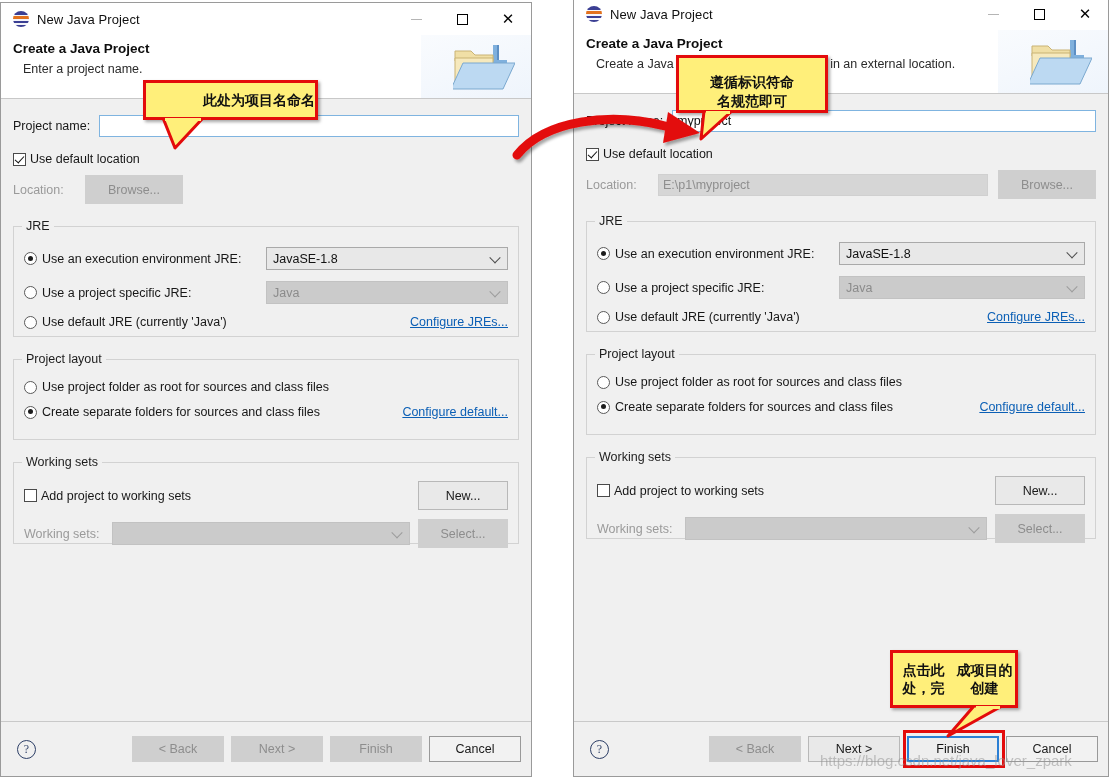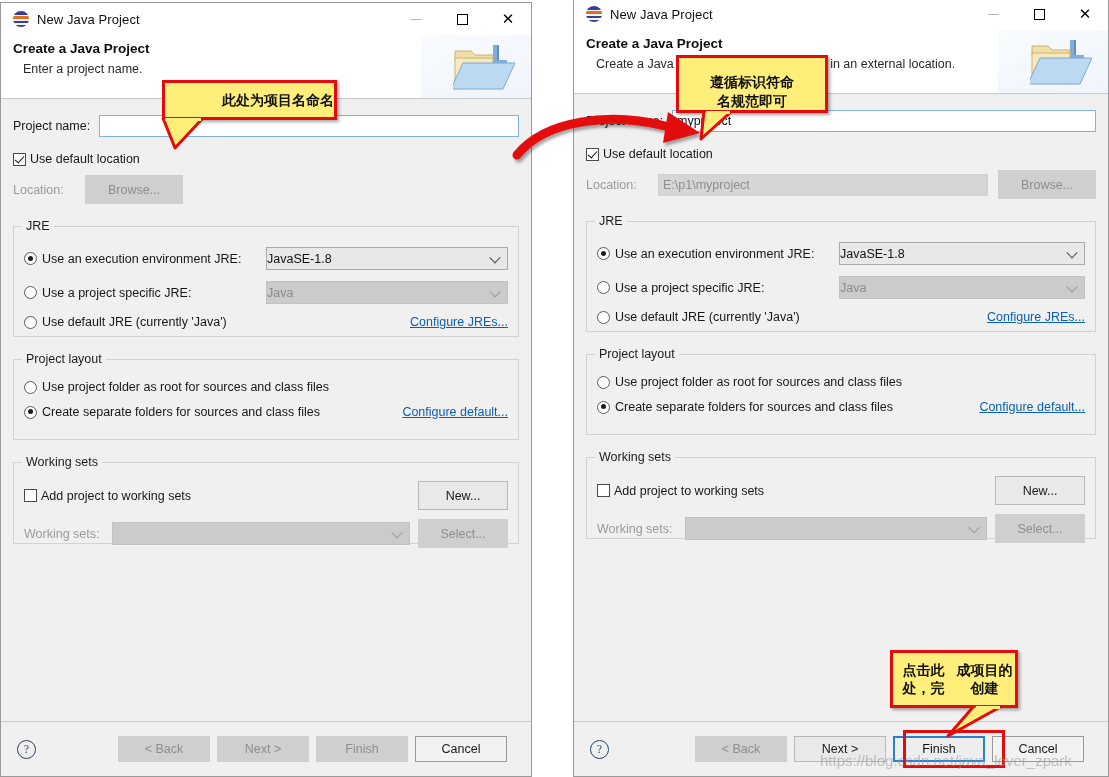--- a/index.html
+++ b/index.html
@@ -214,20 +214,21 @@
     color: #1c1c1c;
   }
 
   
   .combo {
     height: 23px;
     background: #e8e8e8;
     border: 1px solid #a9a9a9;
     box-sizing: border-box;
     display: flex; align-items: center;
+    padding-left: 6px;
     font-size: 12.5px;
     color: #111;
     position: relative;
   }
   .combo.disabled { background: #cbcbcb; border-color: #c2c2c2; color: #8b8b8b; }
   .combo .chev {
     position: absolute; right: 8px; top: 50%;
     width: 7px; height: 7px;
     border: solid #4d4d4d;
     border-width: 0 1.3px 1.3px 0;
@@ -254,21 +255,21 @@
   .help-icon {
     width: 17px; height: 17px;
     border: 1.4px solid #2c3e66;
     border-radius: 50%;
     color: #2c3e66;
     font-size: 12px;
     display: flex; align-items: center; justify-content: center;
     margin-left: 16px;
     font-family: "Liberation Serif", serif;
   }
-  .footer-btns { display: flex; gap: 7px; margin-left: auto; margin-right: 24px; }
+  .footer-btns { display: flex; gap: 7px; margin-left: auto; margin-right: 10px; }
   .footer-btns .btn { min-width: 92px; height: 26px; }
 
   
   .btn.focused {
     border: 2px solid #2b7fd4;
     background: #eeeeee;
     color: #111;
   }
 
   
@@ -572,21 +573,21 @@
       <filter id="shd" x="-20%" y="-20%" width="150%" height="150%">
         <feDropShadow dx="2" dy="3" stdDeviation="1.6" flood-color="#000" flood-opacity="0.35"></feDropShadow>
       </filter>
     </defs>
     <g filter="url(#shd)">
       <path d="M517 155 C 545 120, 610 112, 665 126" stroke="#e30b0b" stroke-width="9" fill="none" stroke-linecap="round"></path>
       <polygon points="668,112 700,133 663,143" fill="#e30b0b"></polygon>
     </g>
   </svg>
 
-  <div class="callout" style="left:162px; top:80px; width:175px; height:40px; font-size:14px;">
+  <div class="callout" style="left:143px; top:80px; width:175px; height:40px; font-size:14px;">
     <span>此处为项目名命名</span>
   </div>
   <svg width="90" height="46" style="position:absolute; left:157px; top:118px;">
     <polygon points="6,0 46,0 18,30" fill="#ffef7a" stroke="#e30b0b" stroke-width="3" stroke-linejoin="round"></polygon>
     <rect x="8" y="-4" width="36" height="7" fill="#ffef7a"></rect>
   </svg>
 
   <div class="callout" style="left:676px; top:55px; width:152px; height:58px; font-size:14px; flex-direction:column;">
     <span>遵循标识符命</span>
     <span>名规范即可</span>

